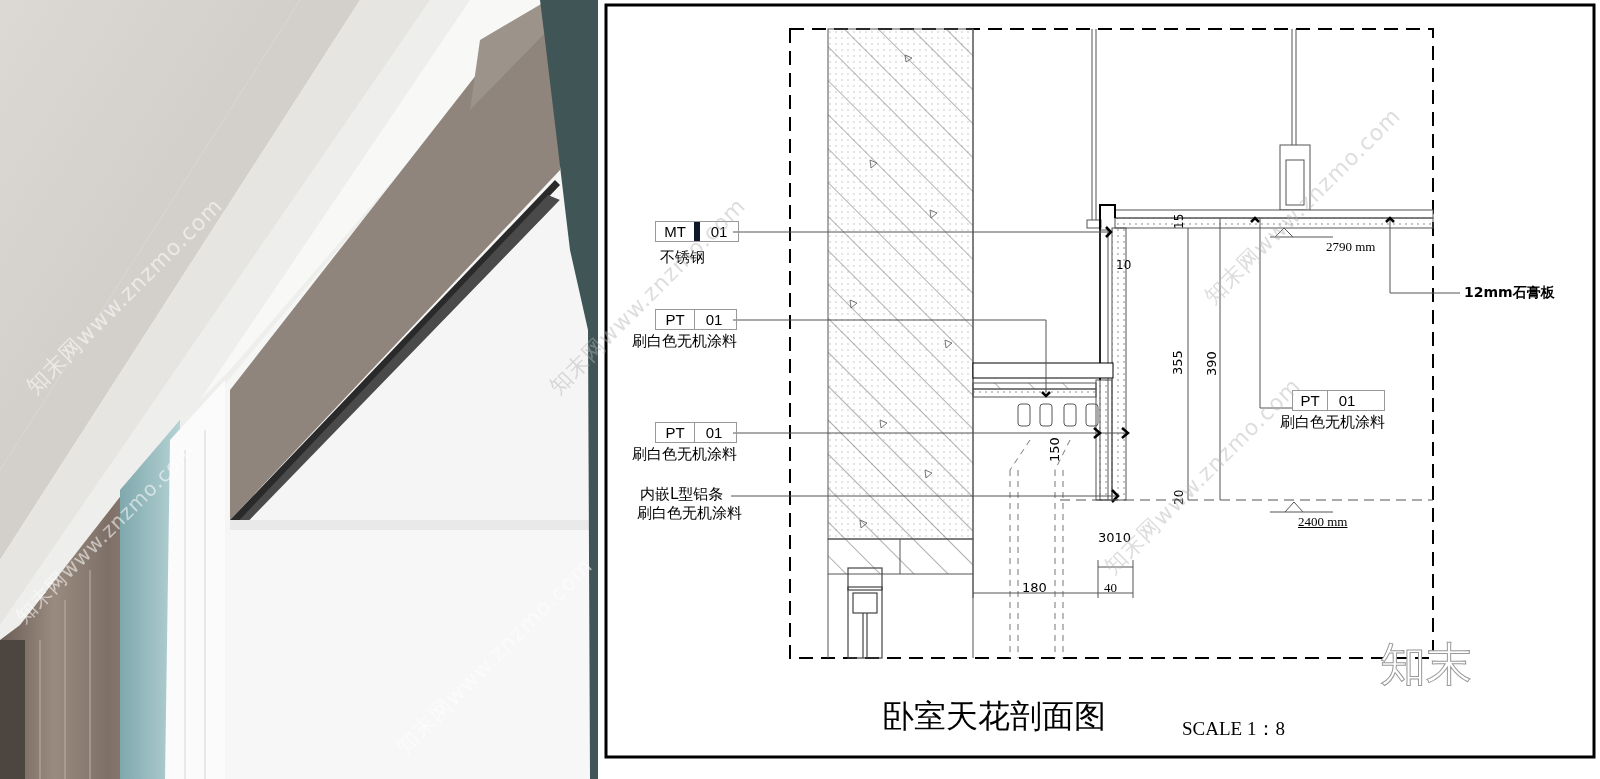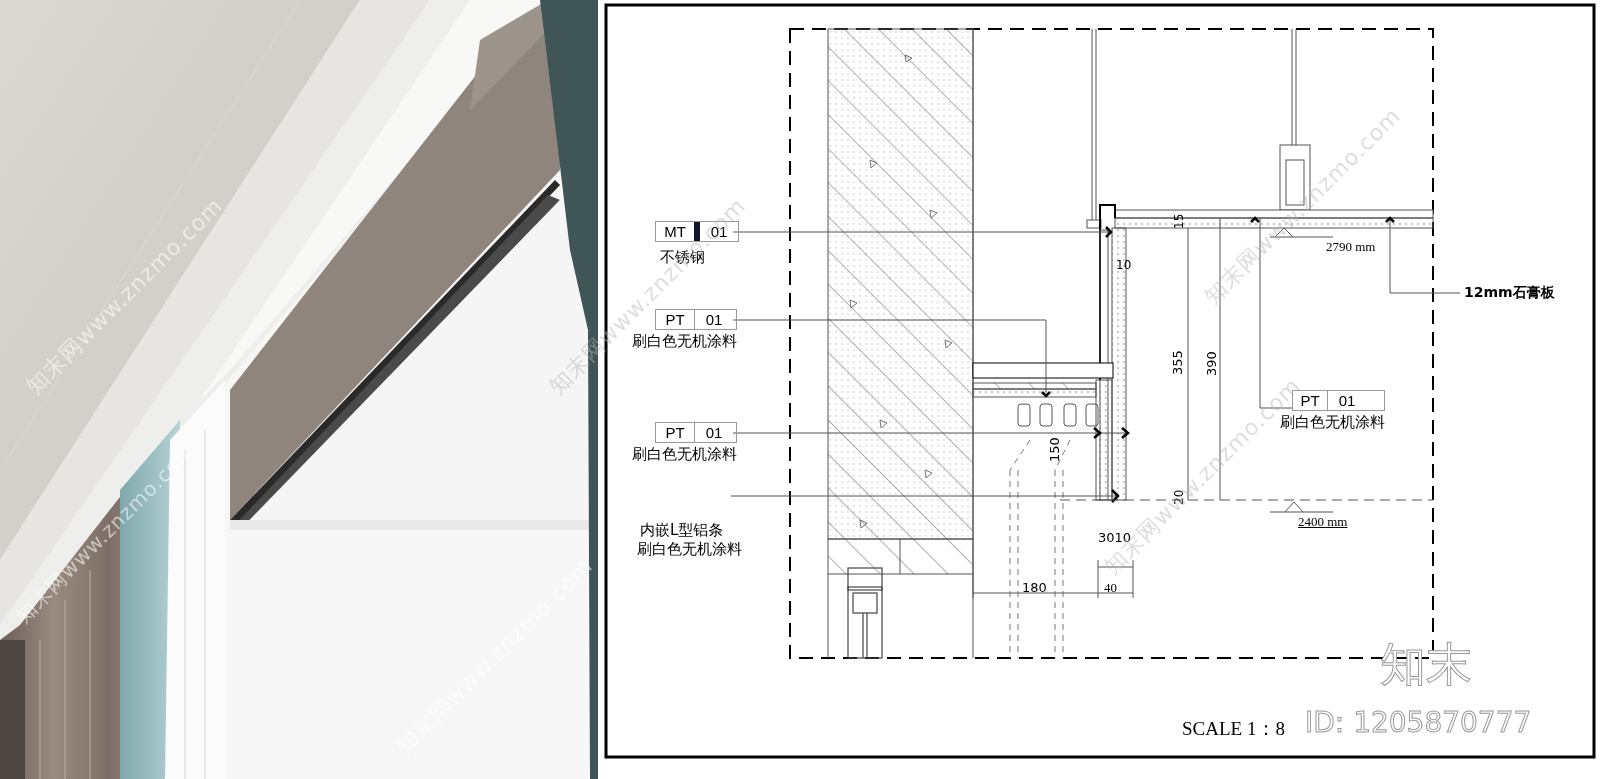--- a/index.html
+++ b/index.html
@@ -218,21 +218,21 @@
   </div>
 
   <div style="position:absolute; left:57px; top:422px;">
     <div style="display:flex; border:1px solid #999;">
       <span class="tag-text" style="width:38px; text-align:center; font-size:15px; border-right:1px solid #999; padding:1px 0;">PT</span>
       <span class="tag-text" style="width:38px; text-align:center; font-size:15px; padding:1px 0;">01</span>
     </div>
     <div style="font-size:15px; margin-top:2px; margin-left:-23px;">刷白色无机涂料</div>
   </div>
 
-  <div style="position:absolute; left:42px; top:485px; text-align:left;margin-top:36px;">
+  <div style="position:absolute; left:42px; top:485px; text-align:left;">
     <div style="font-size:15px; margin-left:0px;">内嵌L型铝条</div>
     <div style="font-size:15px; margin-left:-3px;">刷白色无机涂料</div>
   </div>
 
   <div style="position:absolute; left:694px; top:390px;">
     <div style="display:flex; border:1px solid #999;">
       <span class="tag-text" style="width:34px; text-align:center; font-size:15px; border-right:1px solid #999; padding:1px 0;">PT</span>
       <span class="tag-text" style="width:38px; text-align:center; font-size:15px; padding:1px 0;">01</span>
     </div>
     <div style="font-size:15px; margin-top:2px; margin-left:-12px;">刷白色无机涂料</div>
@@ -246,19 +246,19 @@
   <div style="position:absolute; left:574px; top:229px; font-size:12px; transform:rotate(-90deg); transform-origin:left top;">15</div>
   <div style="position:absolute; left:518px; top:258px; font-size:12px;text-align:center;">10</div>
   <div style="position:absolute; left:572px; top:375px; font-size:13px; transform:rotate(-90deg); transform-origin:left top;">355</div>
   <div style="position:absolute; left:606px; top:376px; font-size:13px; transform:rotate(-90deg); transform-origin:left top;">390</div>
   <div style="position:absolute; left:449px; top:462px; font-size:13px; transform:rotate(-90deg); transform-origin:left top;">150</div>
   <div style="position:absolute; left:574px; top:505px; font-size:12px; transform:rotate(-90deg); transform-origin:left top;">20</div>
   <div style="position:absolute; left:500px; top:530px; font-size:13px;">3010</div>
   <div style="position:absolute; left:424px; top:580px; font-size:13px;">180</div>
   <div style="position:absolute; left:506px; top:580px; font-size:13px;font-family:Liberation Serif, serif;">40</div>
 
+  <div style="position:absolute; left:284px; top:695px; font-family:'DejaVu Serif', serif; font-size:32px;">卧室天花剖面图</div>
   <div style="position:absolute; left:584px; top:716px; font-family:Liberation Serif, serif; font-size:19px;">SCALE 1：8</div>
-  <div style="position:absolute; left:707px; top:706px; font-family:'DejaVu Sans', sans-serif; font-size:28px; color:#fff; -webkit-text-stroke:1px #999;">ID: 1205870777</div>
 
   <div class="wm" style="left:-55px; top:380px; color:rgba(180,180,180,0.45);">知末网www.znzmo.com</div>
   <div class="wm" style="left:500px; top:560px; color:rgba(180,180,180,0.45);">知末网www.znzmo.com</div>
   <div class="wm" style="left:600px; top:290px; color:rgba(180,180,180,0.45);">知末网www.znzmo.com</div>
 </div>
 
 </body></html>

